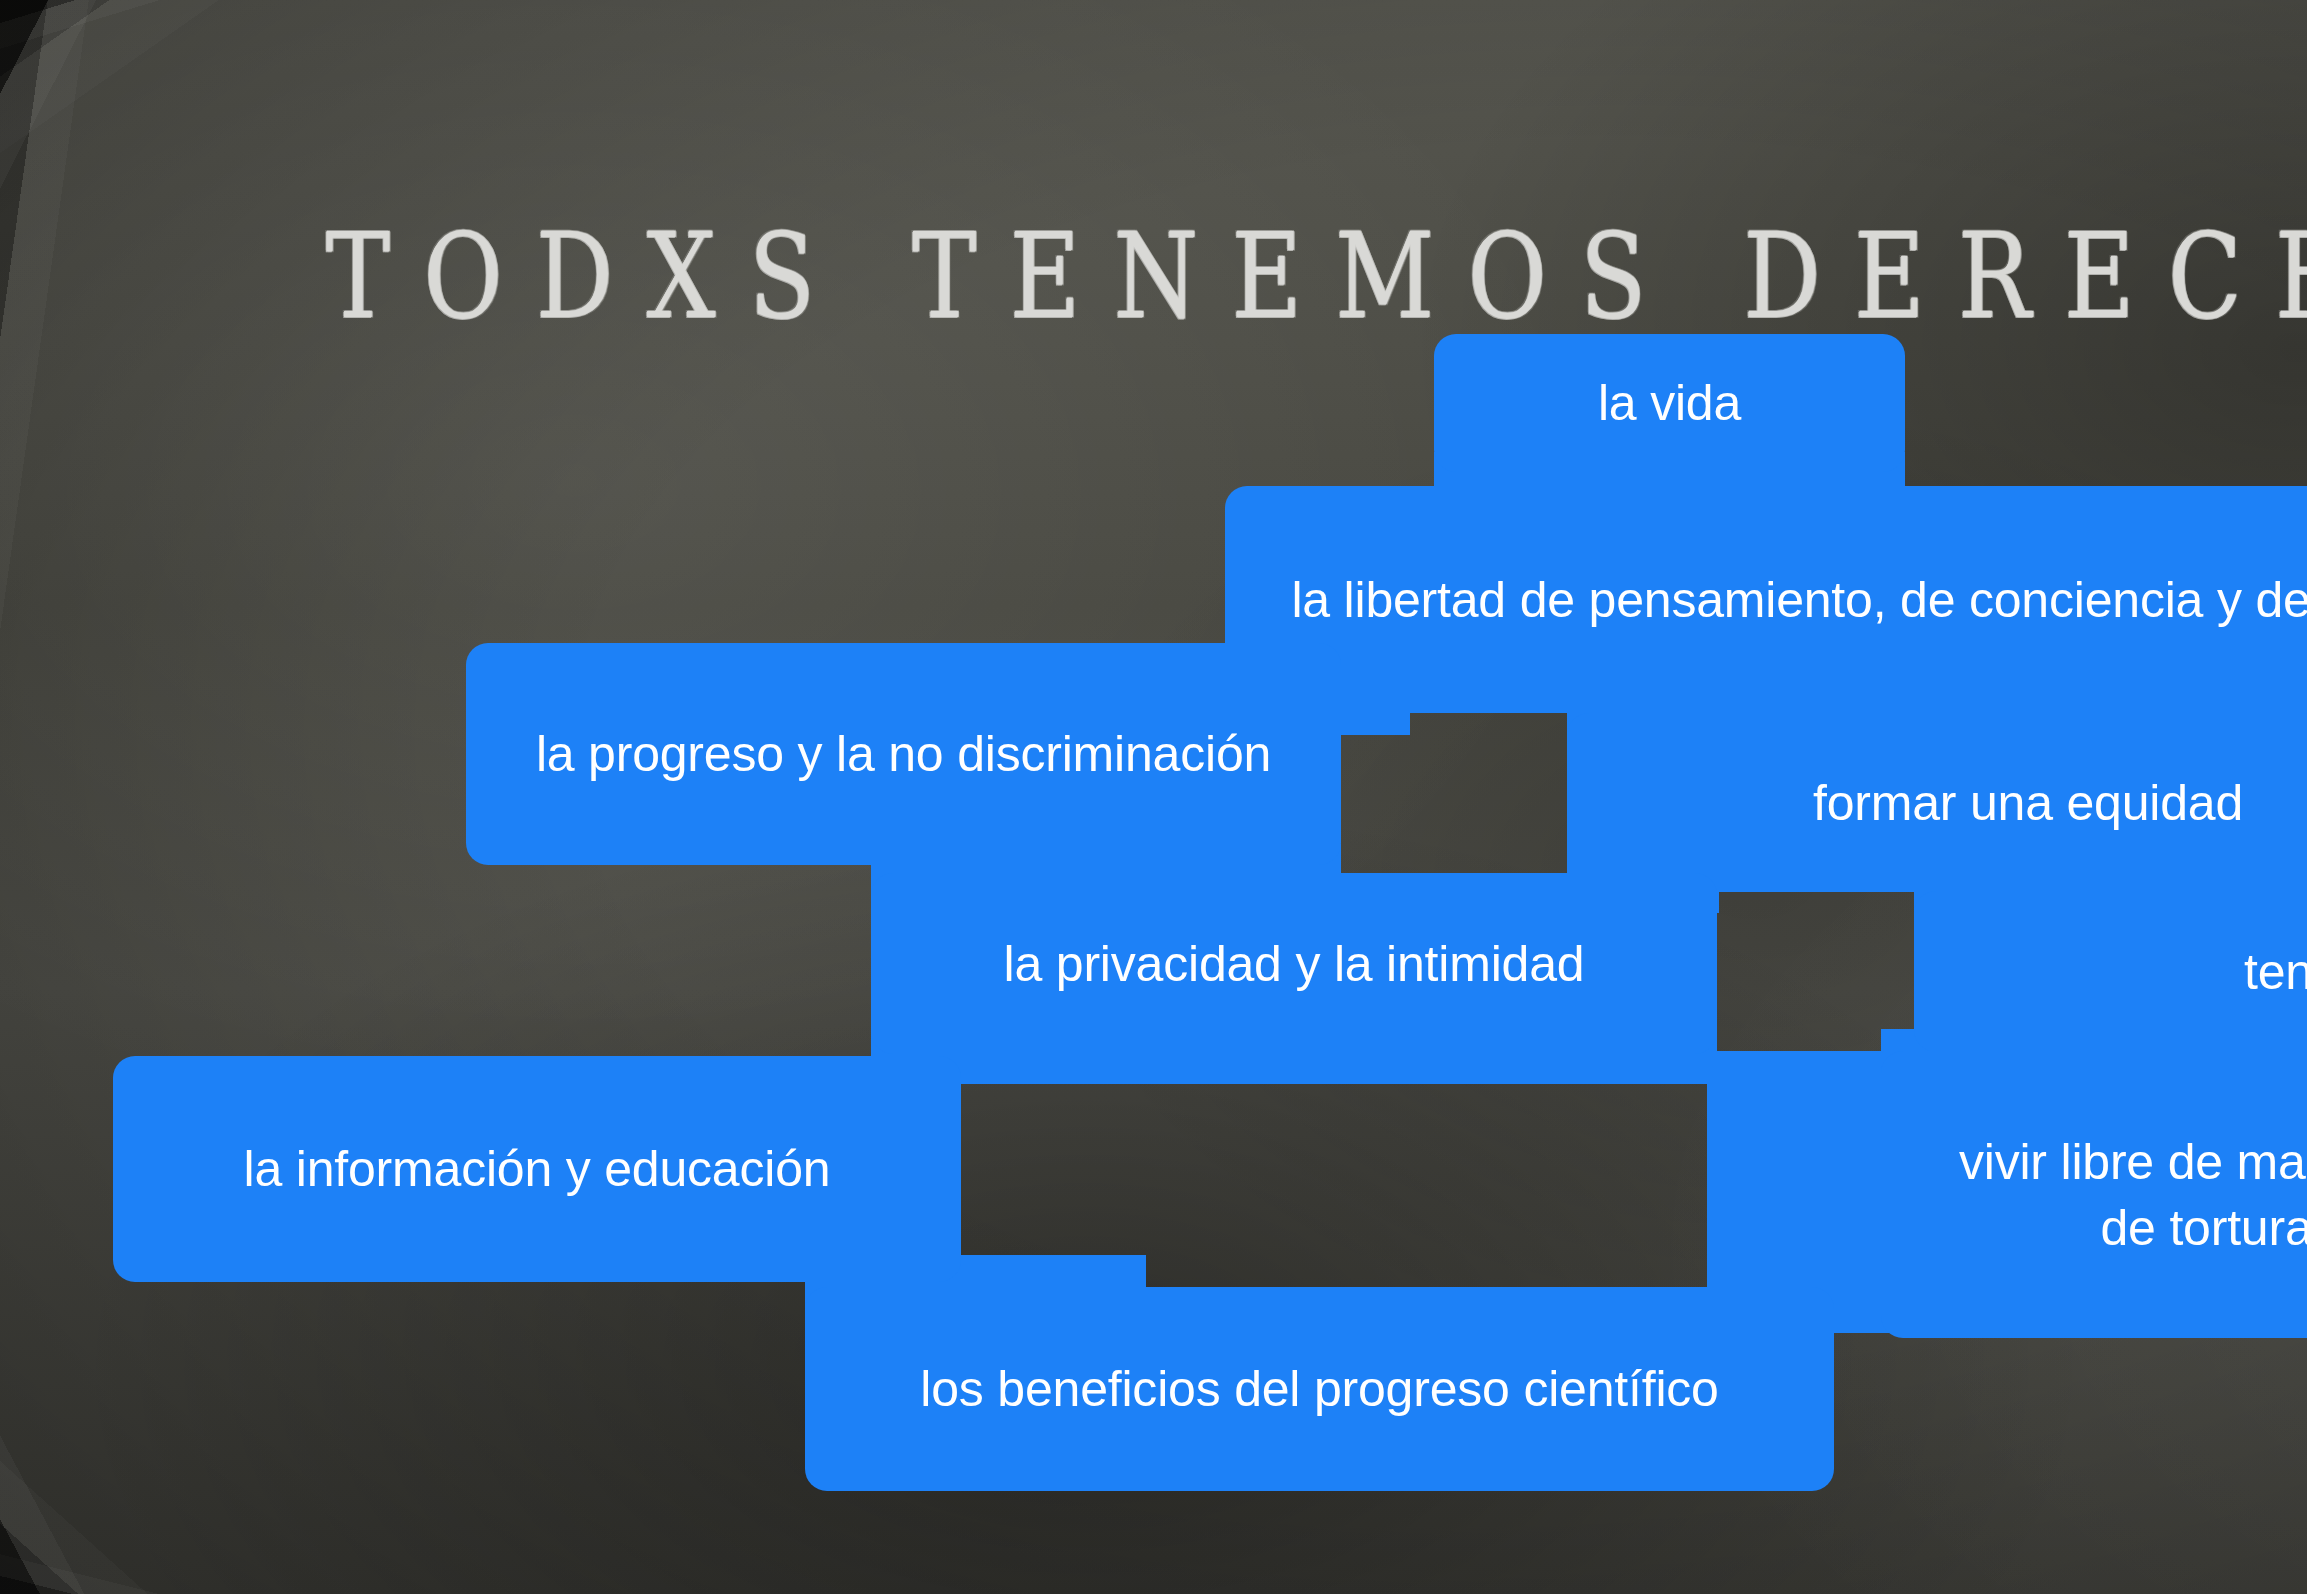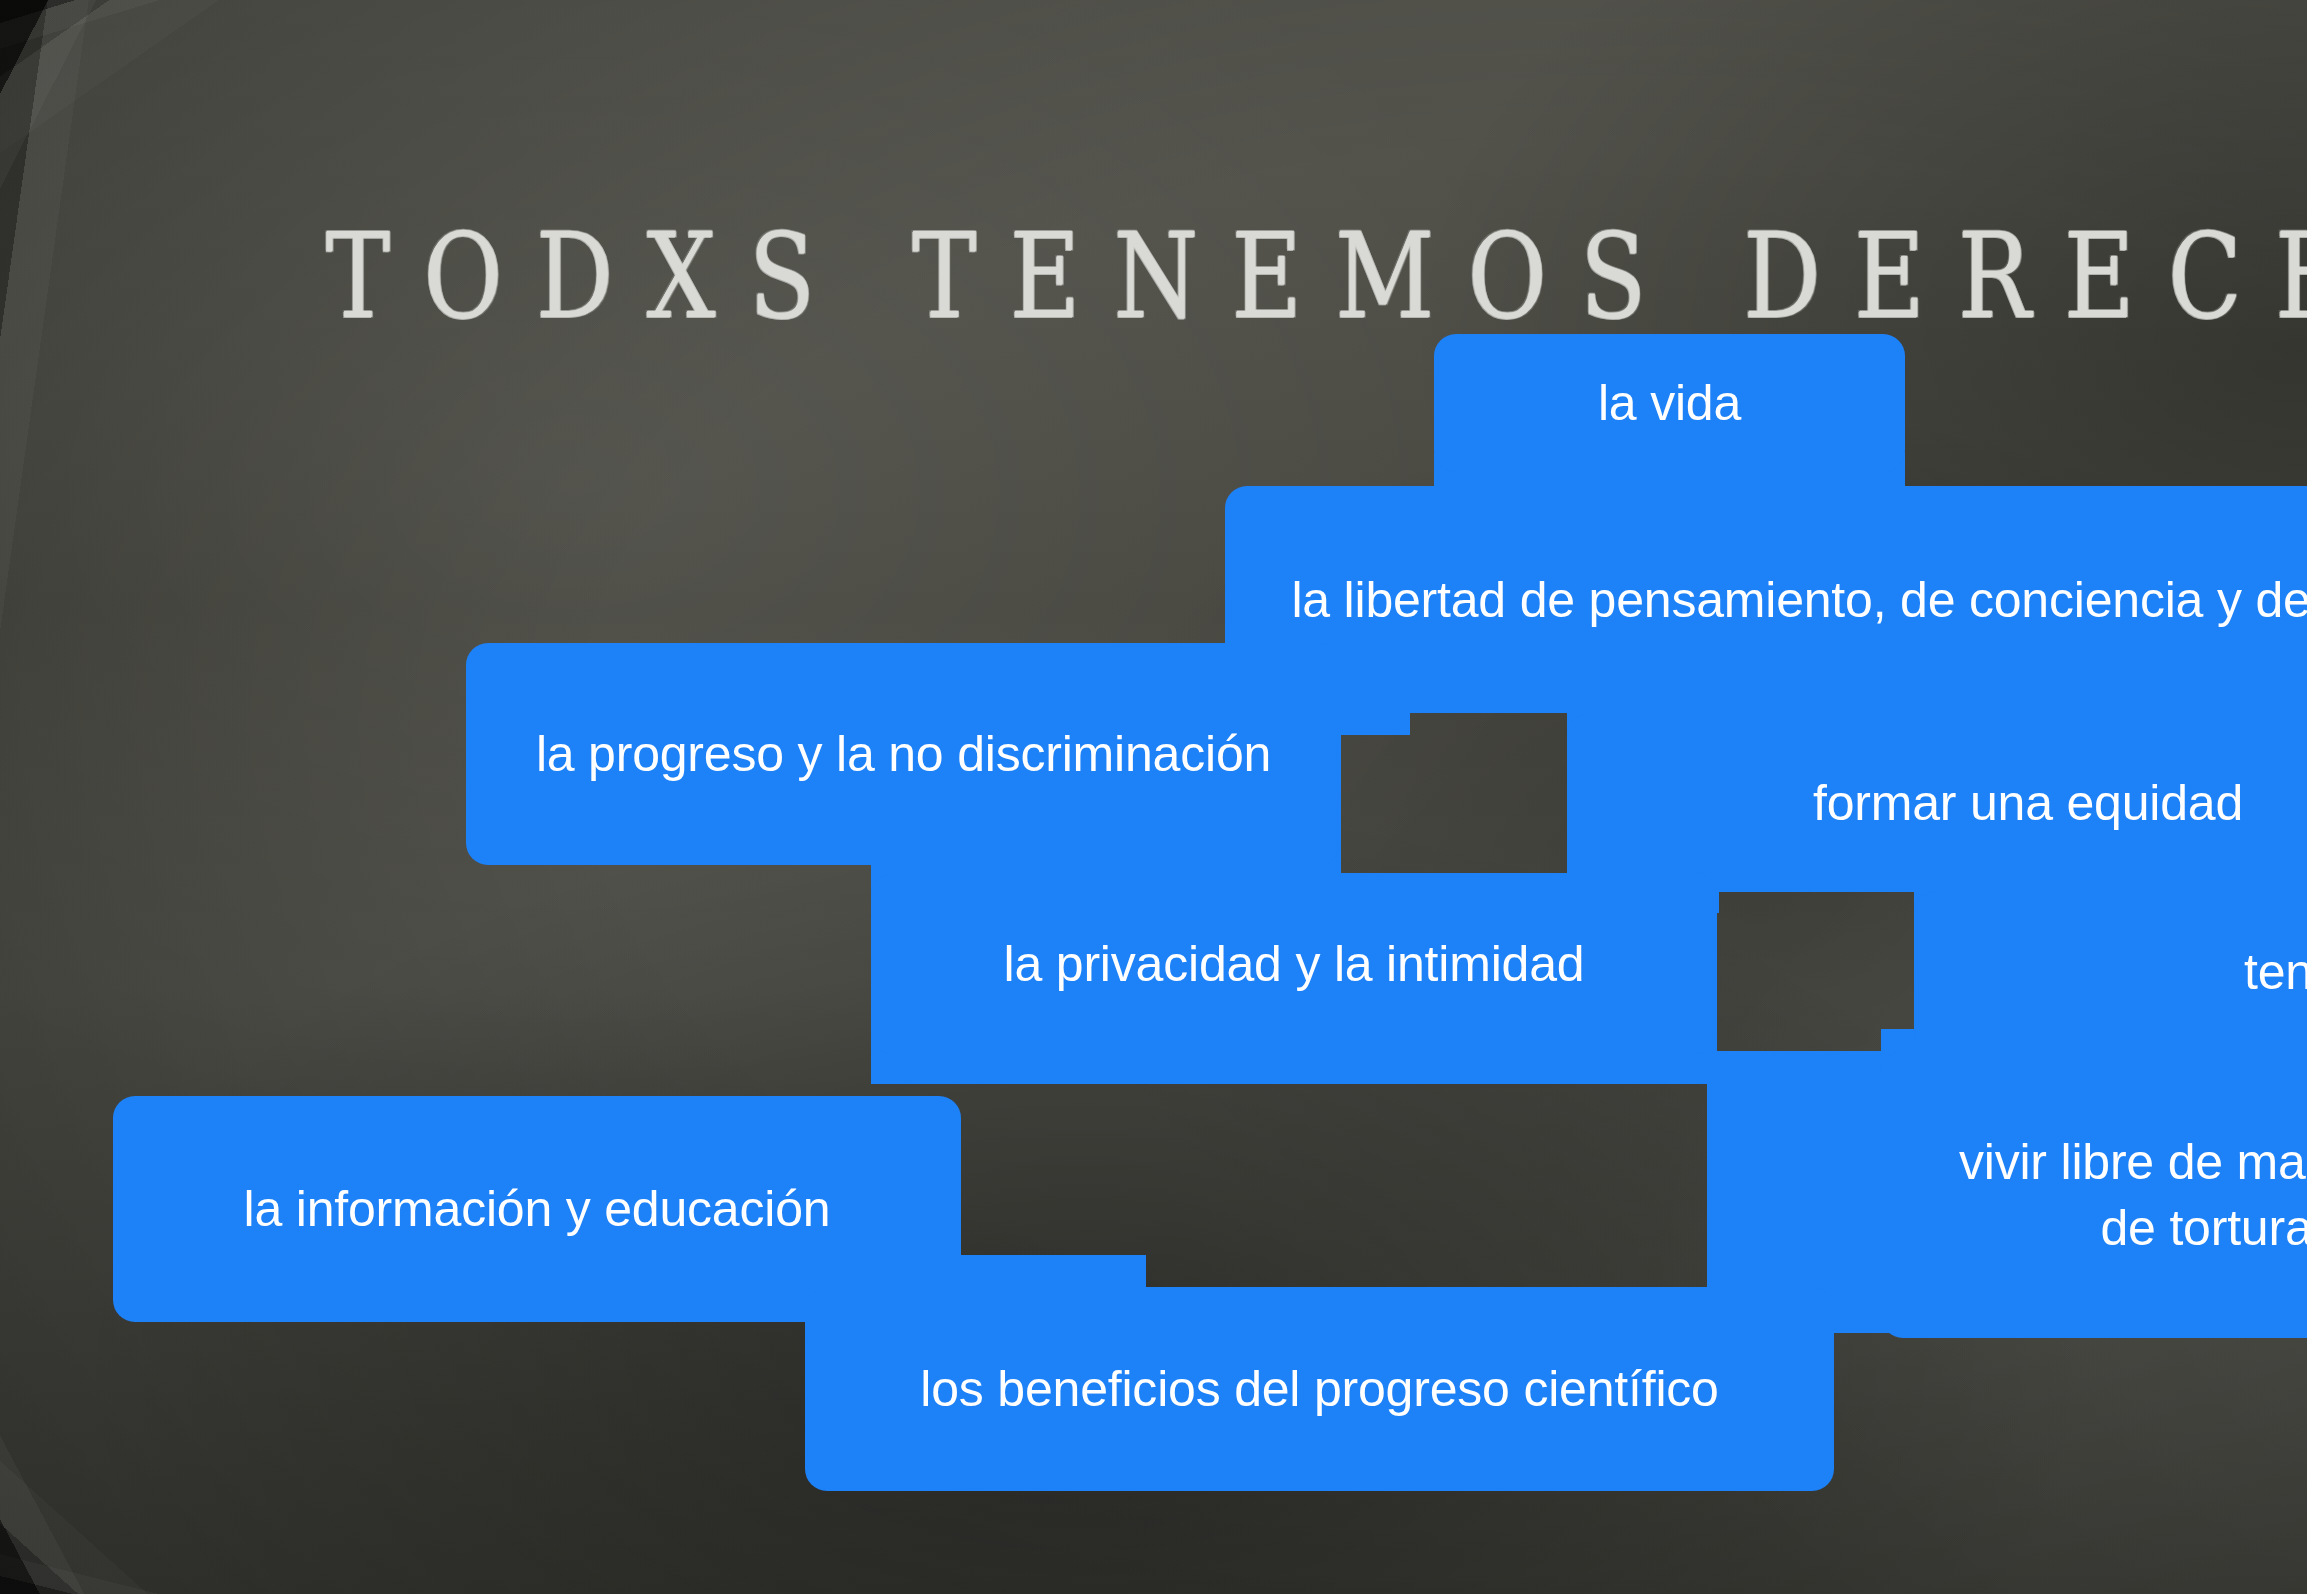--- a/index.html
+++ b/index.html
@@ -78,21 +78,21 @@
   .al-c span{text-align:center;}
   .al-r span{text-align:right;}
 
   
   #c-vida        {left:1434px; top:334px;  width:471px; height:138px; padding:0 44px;}
   #c-libertad    {left:1225px; top:486px; width:1339px; height:227px; padding:0 60px;}
   #c-equidad     {left:466px; top:643px; width:875px; height:222px; padding:0 69px;}
   #c-familia     {left:1567px; top:713px; width:757px; height:179px; padding:0 81px;}
   #c-privacidad  {left:871px; top:873px; width:846px; height:181px; padding:0 44px;}
   #c-hijos       {left:1914px; top:891px; width:1175px; height:161px; padding:0 82px;}
-  #c-informacion {left:113px;  top:1056px; width:848px; height:226px; padding:0 83px;margin-top:40px;}
+  #c-informacion {left:113px;  top:1056px; width:848px; height:226px; padding:0 83px;}
   #c-vivir       {left:1881px; top:1051px; width:651px; height:287px; padding:0 69px;}
   #c-beneficios  {left:805px; top:1287px; width:1029px; height:204px; padding:0 88px;}
 
   
   .join{position:absolute;background:#1d81f7;}
 </style>
 </head>
 <body>
 
 <div id="poster">

